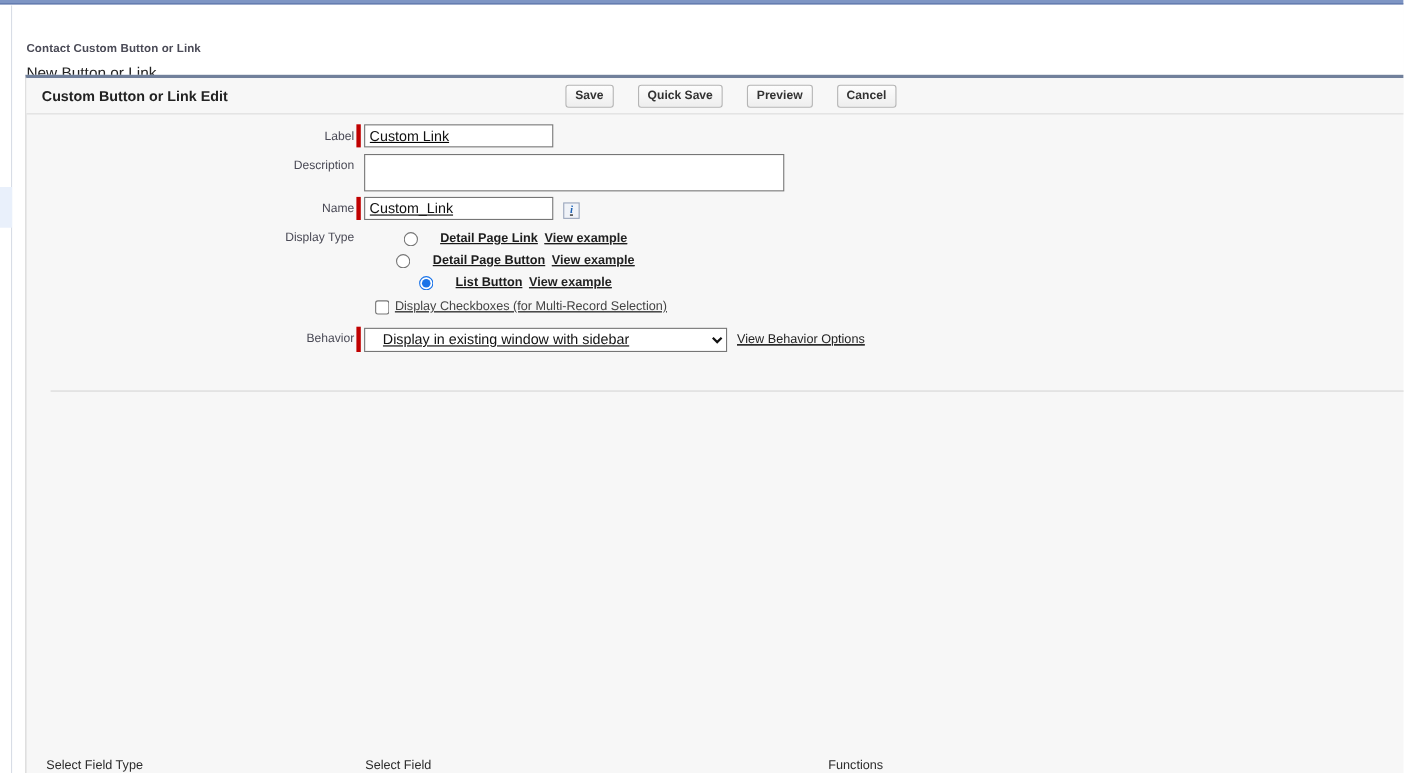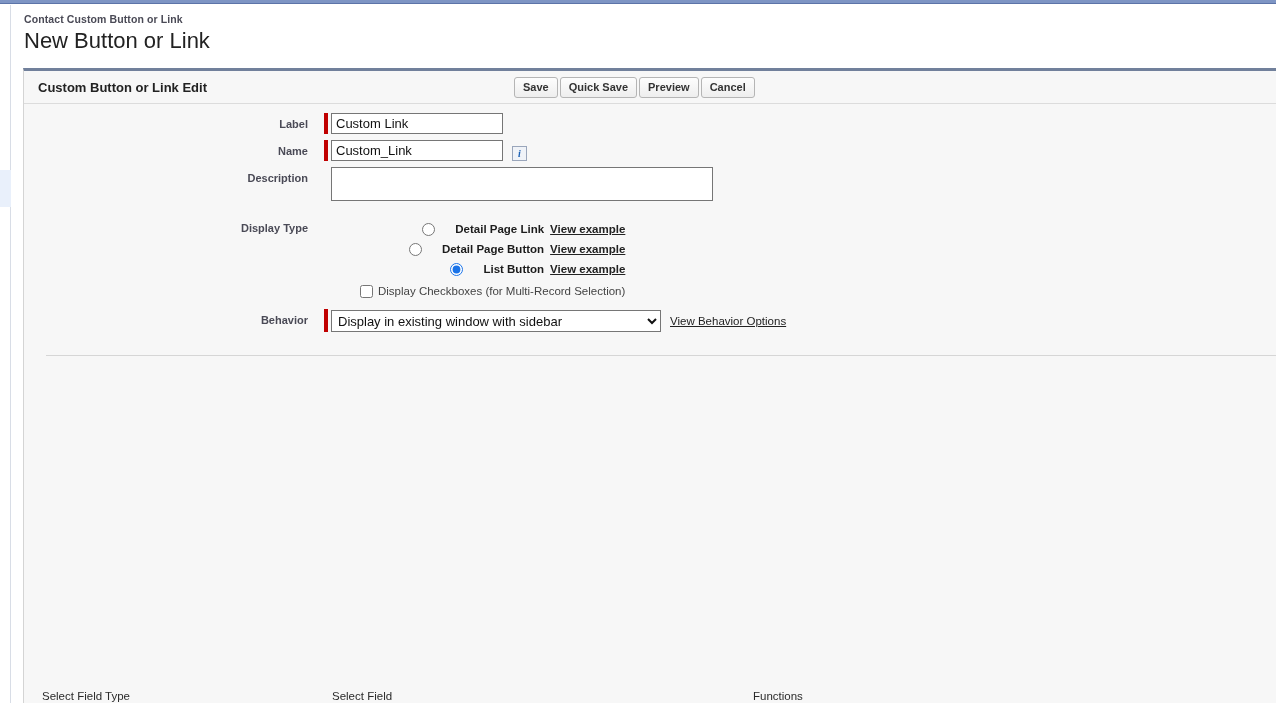--- a/index.html
+++ b/index.html
@@ -40,23 +40,24 @@
   .page-header {
     position: absolute; left: 24px; top: 12px; width: 1252px; height: 50px;
     background: #ffffff;
   }
   .breadcrumb {
     font-size: 10.5px;
     font-weight: bold;
     color: #4a4a56;
     letter-spacing: .1px;
     line-height: 14px;
+    margin-top: 25px;
   }
   .page-title {
-    font-size: 22px;
+    font-size: 14px;
     font-weight: normal;
     color: #222222;
     line-height: 28px;
     margin-top: 1px;
   }
 
   
   .panel {
     position: absolute; left: 23px; top: 68px; width: 1253px; height: 635px;
     background: #f7f7f7;
@@ -69,21 +70,21 @@
     height: 33px;
     border-bottom: 1px solid #dcdcdc;
     background: #f7f7f7;
   }
   .panel-title {
     position: absolute; left: 14px; top: 9px;
     font-size: 13px; font-weight: bold; color: #222222;
   }
   .panel-buttons {
     position: absolute; left: 490px; top: 6px;
-    display: flex; gap: 2px;
+    display: flex; gap: 22px;
   }
   .btn {
     font-family: "Liberation Sans", sans-serif;
     font-size: 11px;
     font-weight: bold;
     color: #333333;
     background: linear-gradient(#fdfdfd, #eeeeee);
     border: 1px solid #b5b5b5;
     border-radius: 3px;
     padding: 3px 8px 3px 8px;
@@ -100,28 +101,28 @@
   }
   .row {
     position: relative;
     display: flex;
     align-items: flex-start;
     margin-bottom: 5px;
   }
   .lbl {
     width: 300px;
     text-align: right;
-    padding-right: 16px;
+    padding-right: 2px;
     font-size: 11px;
-    font-weight: bold;
+    font-weight: normal;
     color: #4a4a56;
     line-height: 22px;
     flex: 0 0 300px;
   }
-  .fld { position: relative; display: flex; align-items: flex-end; }
+  .fld { position: relative; display: flex; align-items: center; text-decoration: underline; }
   .req {
     display: inline-block;
     width: 4px;
     height: 21px;
     background: #c00000;
     margin-right: 3px;
     flex: 0 0 4px;
   }
   .req-tall { height: 23px; }
   input.txt {
@@ -143,21 +144,21 @@
     padding: 3px 4px;
     resize: none;
   }
   select.sel {
     font-family: "Liberation Sans", sans-serif;
     font-size: 13px;
     color: #111111;
     border: 1px solid #767676;
     background: #ffffff;
     height: 22px;
-    padding: 1px 2px;
+    padding: 1px 12px;
   }
   .info-icon {
     display: inline-flex;
     align-items: center; justify-content: center;
     width: 15px; height: 15px;
     margin-left: 9px; margin-top: 3px;
     border: 1px solid #9aa6bb;
     background: #f0f3f8;
     color: #1b61b5;
     font-size: 10px;
@@ -249,37 +250,37 @@
 
       <div class="row">
         <div class="lbl">Label</div>
         <div class="fld">
           <span class="req"></span>
           <input class="txt" style="width: 172px;" type="text" value="Custom Link">
         </div>
       </div>
 
       <div class="row">
+        <div class="lbl">Description</div>
+        <div class="fld">
+          <span class="req" style="background:transparent;"></span>
+          <textarea class="ta" style="width: 382px; height: 34px;"></textarea>
+        </div>
+      </div>
+
+      <div class="row">
         <div class="lbl">Name</div>
         <div class="fld">
           <span class="req"></span>
           <input class="txt" style="width: 172px;" type="text" value="Custom_Link">
           <span class="info-icon">i</span>
         </div>
       </div>
 
-      <div class="row">
-        <div class="lbl">Description</div>
-        <div class="fld">
-          <span class="req" style="background:transparent;"></span>
-          <textarea class="ta" style="width: 382px; height: 34px;"></textarea>
-        </div>
-      </div>
-
-      <div class="row" style="margin-top:18px;gap:19px;">
+      <div class="row" style="margin-top:6px;">
         <div class="lbl" style="line-height:18px;">Display Type</div>
         <div class="fld" style="flex-direction:column;">
 
           <div class="radio-line" style="margin-left:7px;">
             <input type="radio" name="displaytype" style="">
             <span class="rlabel">Detail Page Link</span>
             <span class="vex">View example</span>
           </div>
 
           <div class="radio-line" style="margin-left:7px;">

